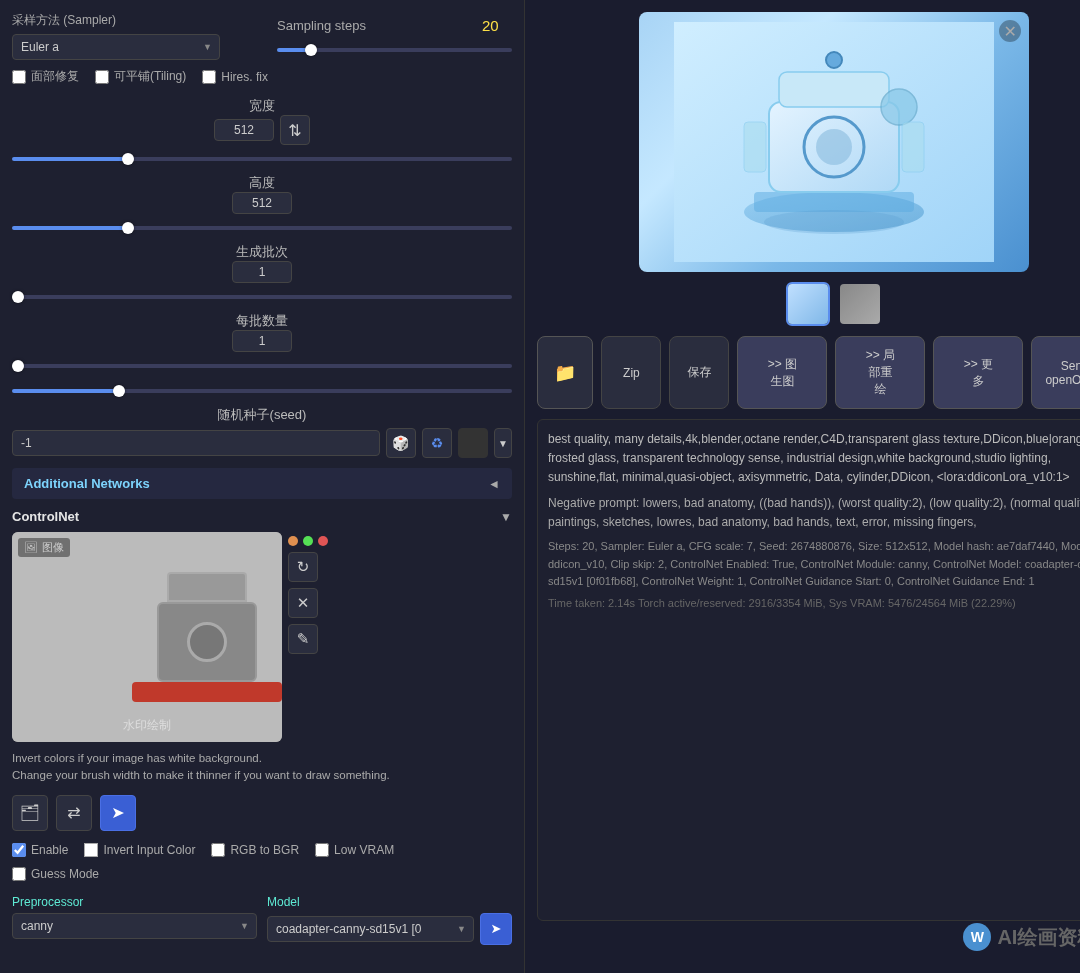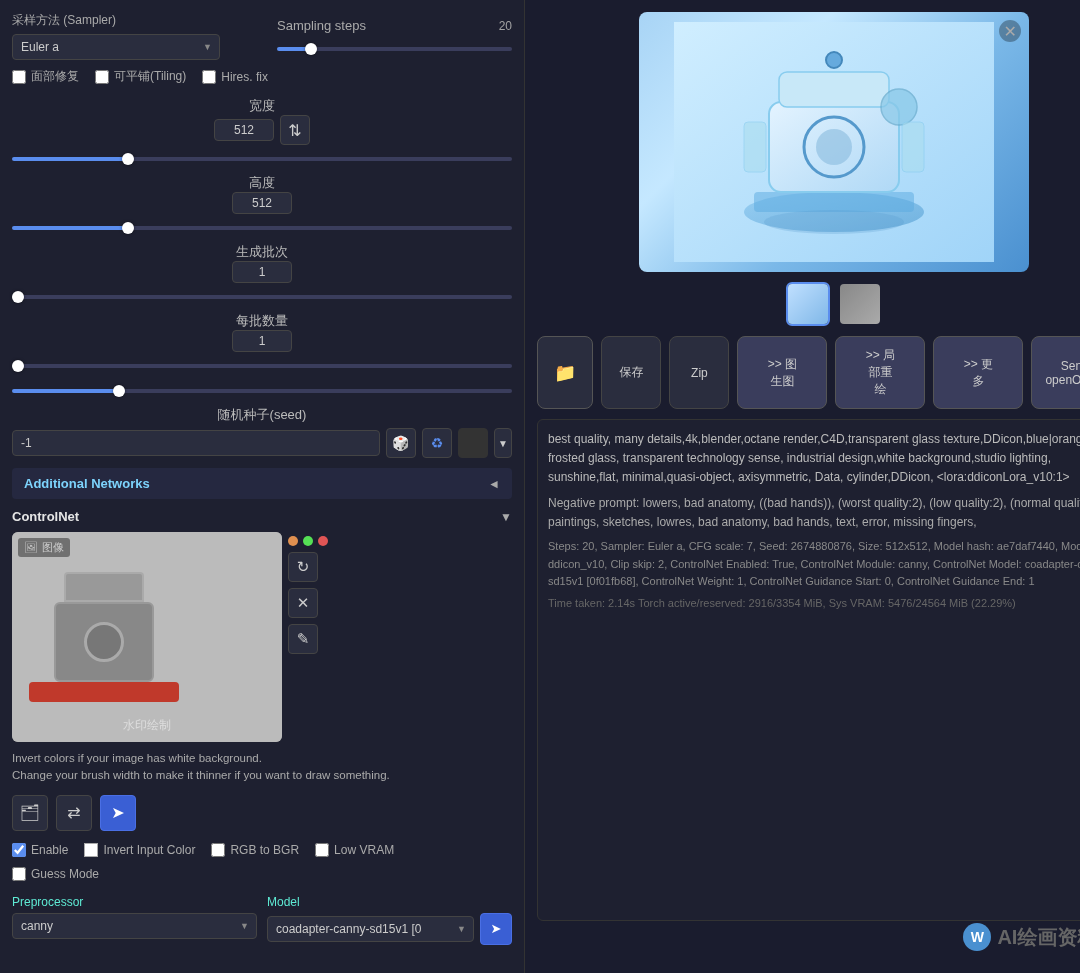--- a/index.html
+++ b/index.html
@@ -71,24 +71,24 @@
       display: flex;
       align-items: center;
       justify-content: space-between;
       margin-bottom: 6px;
     }
     .sampling-label {
       color: #aaa;
       font-size: 13px;
     }
     .sampling-value {
-      color: #a3a3a3;
-      font-size: 12px;
+      color: #fde047;
+      font-size: 15px;
       min-width: 30px;
-      text-align: right;
+      text-align: left;
     }
     .slider {
       -webkit-appearance: none;
       appearance: none;
       width: 100%;
       height: 4px;
       background: linear-gradient(to right, #5a8dee 0%, #5a8dee var(--val), #3a3d5c var(--val), #3a3d5c 100%);
       border-radius: 2px;
       outline: none;
       cursor: pointer;
@@ -498,21 +498,21 @@
       font-size: 14px;
     }
 
     
     .cn-image-bg {
       width: 100%;
       height: 100%;
       background: #bbb;
       display: flex;
       align-items: center;
-      justify-content: flex-start;
+      justify-content: flex-end;
       position: relative;
       overflow: hidden;
       padding-left: 17px;
     }
     .cn-robot {
       position: relative;
       z-index: 2;
     }
     .cn-base-red {
       width: 150px;
@@ -822,24 +822,24 @@
       <div class="thumb-inner" style="background:linear-gradient(135deg,#c0e0ff,#80b8e8);"></div>
     </div>
     <div class="thumb-item">
       <div class="thumb-inner" style="background:linear-gradient(135deg,#888,#aaa);"></div>
     </div>
   </div>
 
   <div class="action-buttons">
     <button class="action-btn action-btn-yellow" style="font-size:18px; min-width:52px;">📁</button>
     <button class="action-btn">
-      <span>保存</span>
+      <span>Zip</span>
     </button>
     <button class="action-btn">
-      <span>Zip</span>
+      <span>保存</span>
     </button>
     <button class="action-btn action-btn-wide">
       <span>&gt;&gt; 图<br>生图</span>
     </button>
     <button class="action-btn action-btn-wide">
       <span>&gt;&gt; 局<br>部重<br>绘</span>
     </button>
     <button class="action-btn action-btn-wide">
       <span>&gt;&gt; 更<br>多</span>
     </button>

